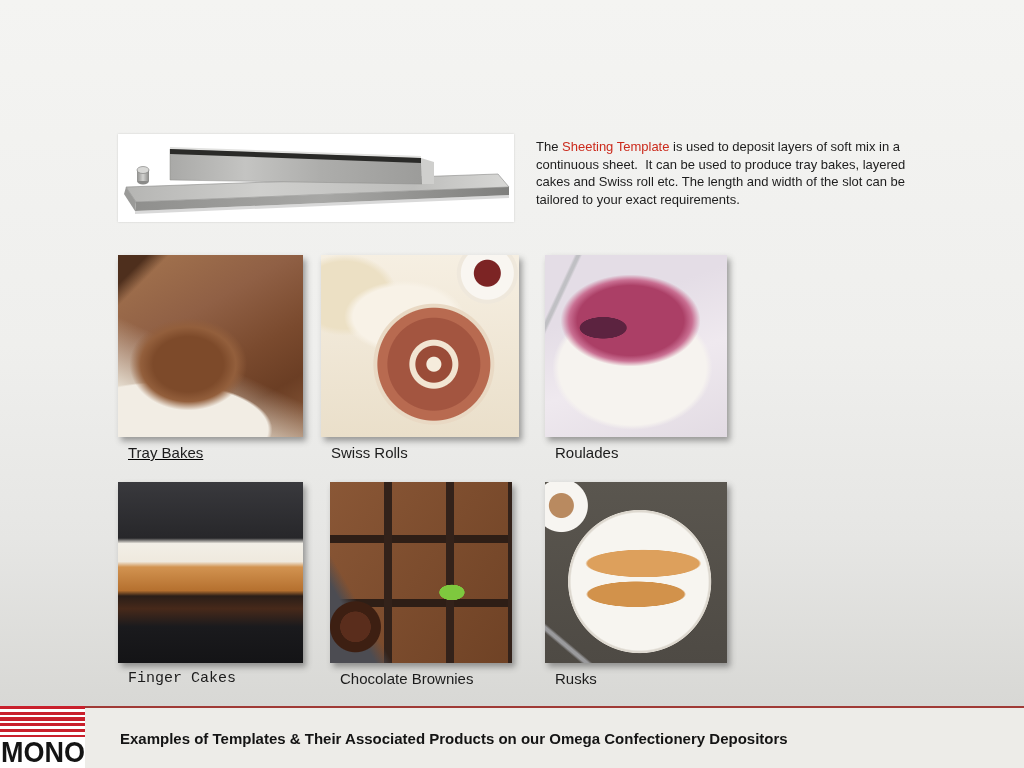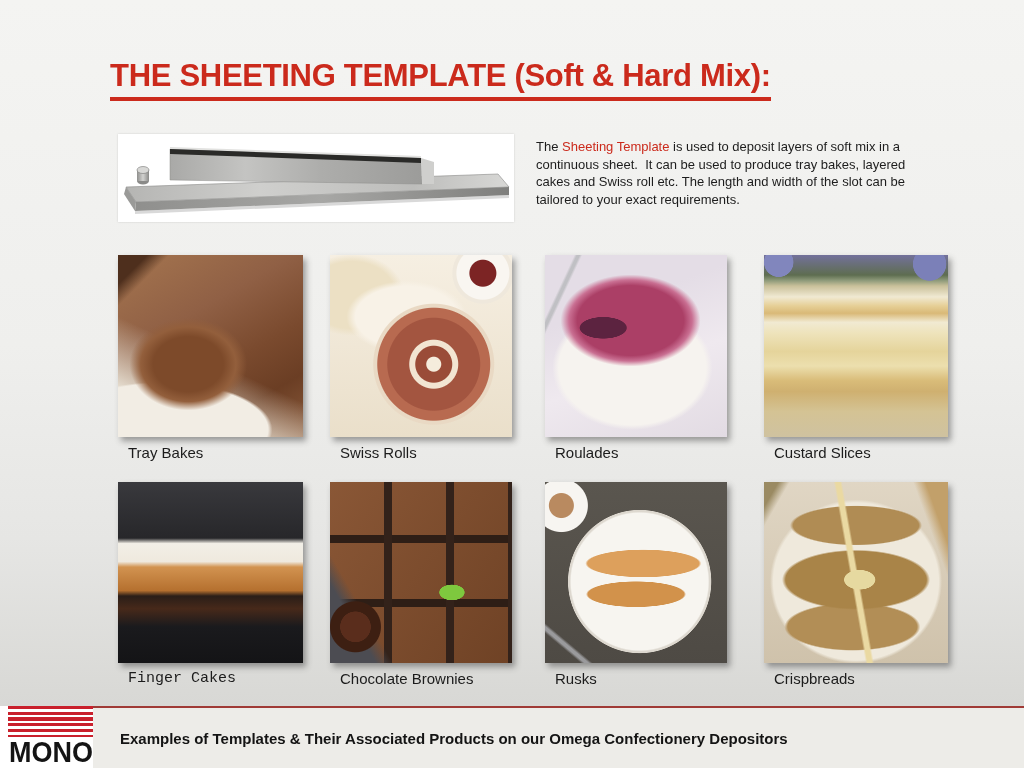--- a/index.html
+++ b/index.html
@@ -76,31 +76,30 @@
     radial-gradient(ellipse 66px 20px at 50% 24%,#b08c54 0 95%,rgba(176,140,84,0) 100%),
     radial-gradient(ellipse 74px 30px at 50% 54%,#a98448 0 95%,rgba(169,132,72,0) 100%),
     radial-gradient(ellipse 68px 24px at 48% 80%,#b28e56 0 95%,rgba(178,142,86,0) 100%),
     radial-gradient(ellipse 86px 82px at 50% 55%,#efe9dc 0 96%,rgba(239,233,220,0) 100%),
     linear-gradient(250deg,#c2a06a 0 9%,rgba(194,160,106,0) 14%),
     linear-gradient(120deg,#9a8a62 0 5%,rgba(154,138,98,0) 9%),
     linear-gradient(to bottom,#e0d6c4,#cfc2ab);}
   
   .footer-line{position:absolute;left:85px;top:706px;width:939px;height:2px;background:#a03a36;}
   .footer-strip{position:absolute;left:85px;top:708px;width:939px;height:60px;background:#edece8;}
-  .logo-box{position:absolute;left:0;top:706px;width:85px;height:62px;background:#ffffff;padding-left:8px;}
+  .logo-box{position:absolute;left:0;top:706px;width:85px;height:62px;background:#ffffff;}
   .logo-stripes{width:85px;height:31px;background:repeating-linear-gradient(to bottom,#c9202c 0 3.2px,#ffffff 3.2px 5.7px);}
   .logo-text{margin-top:1px;font-size:27px;font-weight:bold;line-height:26px;color:#141414;letter-spacing:0;transform:scaleY(1.08);transform-origin:top left;padding-left:1px;}
   .footer-text{position:absolute;left:120px;top:730px;font-size:15px;font-weight:bold;color:#141414;}
 </style>
 </head>
 <body>
 
 <div class="slide">
 
-  <h1 class="title">THE SHEETING TEMPLATE (Soft &amp; Hard Mix):</h1>
 
   <figure class="template-photo">
     <svg width="396" height="88" viewBox="0 0 396 88">
       <defs>
         <linearGradient id="gBaseTop" x1="0" y1="0" x2="1" y2="0">
           <stop offset="0" stop-color="#b5b5b3"></stop>
             <stop offset="0.35" stop-color="#cfcfcd"></stop>
           <stop offset="0.75" stop-color="#bdbdbb"></stop>
             <stop offset="1" stop-color="#d8d8d6"></stop>
         </linearGradient>
@@ -130,53 +129,45 @@
       <polygon points="52,15 303,24 303,29 52,20" fill="#2a2a28"></polygon>
       <polygon points="303,24 316,28 316,50 304,50" fill="#cfcfcd"></polygon>
       <ellipse cx="25" cy="47" rx="6" ry="3.5" fill="#8a8a88"></ellipse>
       <rect x="19" y="36" width="12" height="11" fill="url(#gKnob)"></rect>
       <ellipse cx="25" cy="36" rx="6" ry="3.5" fill="#d8d8d6" stroke="#777775" stroke-width="0.6"></ellipse>
     </svg>
   </figure>
 
   <p class="intro"><span>The </span><span class="hl">Sheeting Template</span><span> is used to deposit layers of soft mix in a continuous sheet.  It can be used to produce tray bakes, layered cakes and Swiss roll etc. The length and width of the slot can be tailored to your exact requirements.</span></p>
 
-  <div class="cell" style="left:118px;top:255px;width:185px;">
+  <div class="cell" style="left:118px;top:255px;width:185px;text-decoration:underline;">
     <div class="photo p-tray"></div>
     <div class="caption">Tray Bakes</div>
   </div>
-  <div class="cell" style="left:330px;top:255px;width:182px;">
+  <div class="cell" style="left:321px;top:255px;width:198px;">
     <div class="photo p-swiss"></div>
     <div class="caption">Swiss Rolls</div>
   </div>
   <div class="cell" style="left:545px;top:255px;width:182px;">
     <div class="photo p-roul"></div>
     <div class="caption">Roulades</div>
-  </div>
-  <div class="cell" style="left:764px;top:255px;width:184px;">
-    <div class="photo p-cust"></div>
-    <div class="caption">Custard Slices</div>
   </div>
 
   <div class="cell" style="left:118px;top:482px;width:185px;font-family:Liberation Mono, monospace;">
     <div class="photo p-fing"></div>
     <div class="caption">Finger Cakes</div>
   </div>
   <div class="cell" style="left:330px;top:482px;width:182px;">
     <div class="photo p-brow"></div>
     <div class="caption">Chocolate Brownies</div>
   </div>
   <div class="cell" style="left:545px;top:482px;width:182px;">
     <div class="photo p-rusk"></div>
     <div class="caption">Rusks</div>
   </div>
-  <div class="cell" style="left:764px;top:482px;width:184px;">
-    <div class="photo p-crisp"></div>
-    <div class="caption">Crispbreads</div>
-  </div>
 
   <div class="footer-strip"></div>
   <div class="footer-line"></div>
   <div class="logo-box">
     <div class="logo-stripes"></div>
     <div class="logo-text">MONO</div>
   </div>
   <div class="footer-text">Examples of Templates &amp; Their Associated Products on our Omega Confectionery Depositors</div>
 
 </div>

